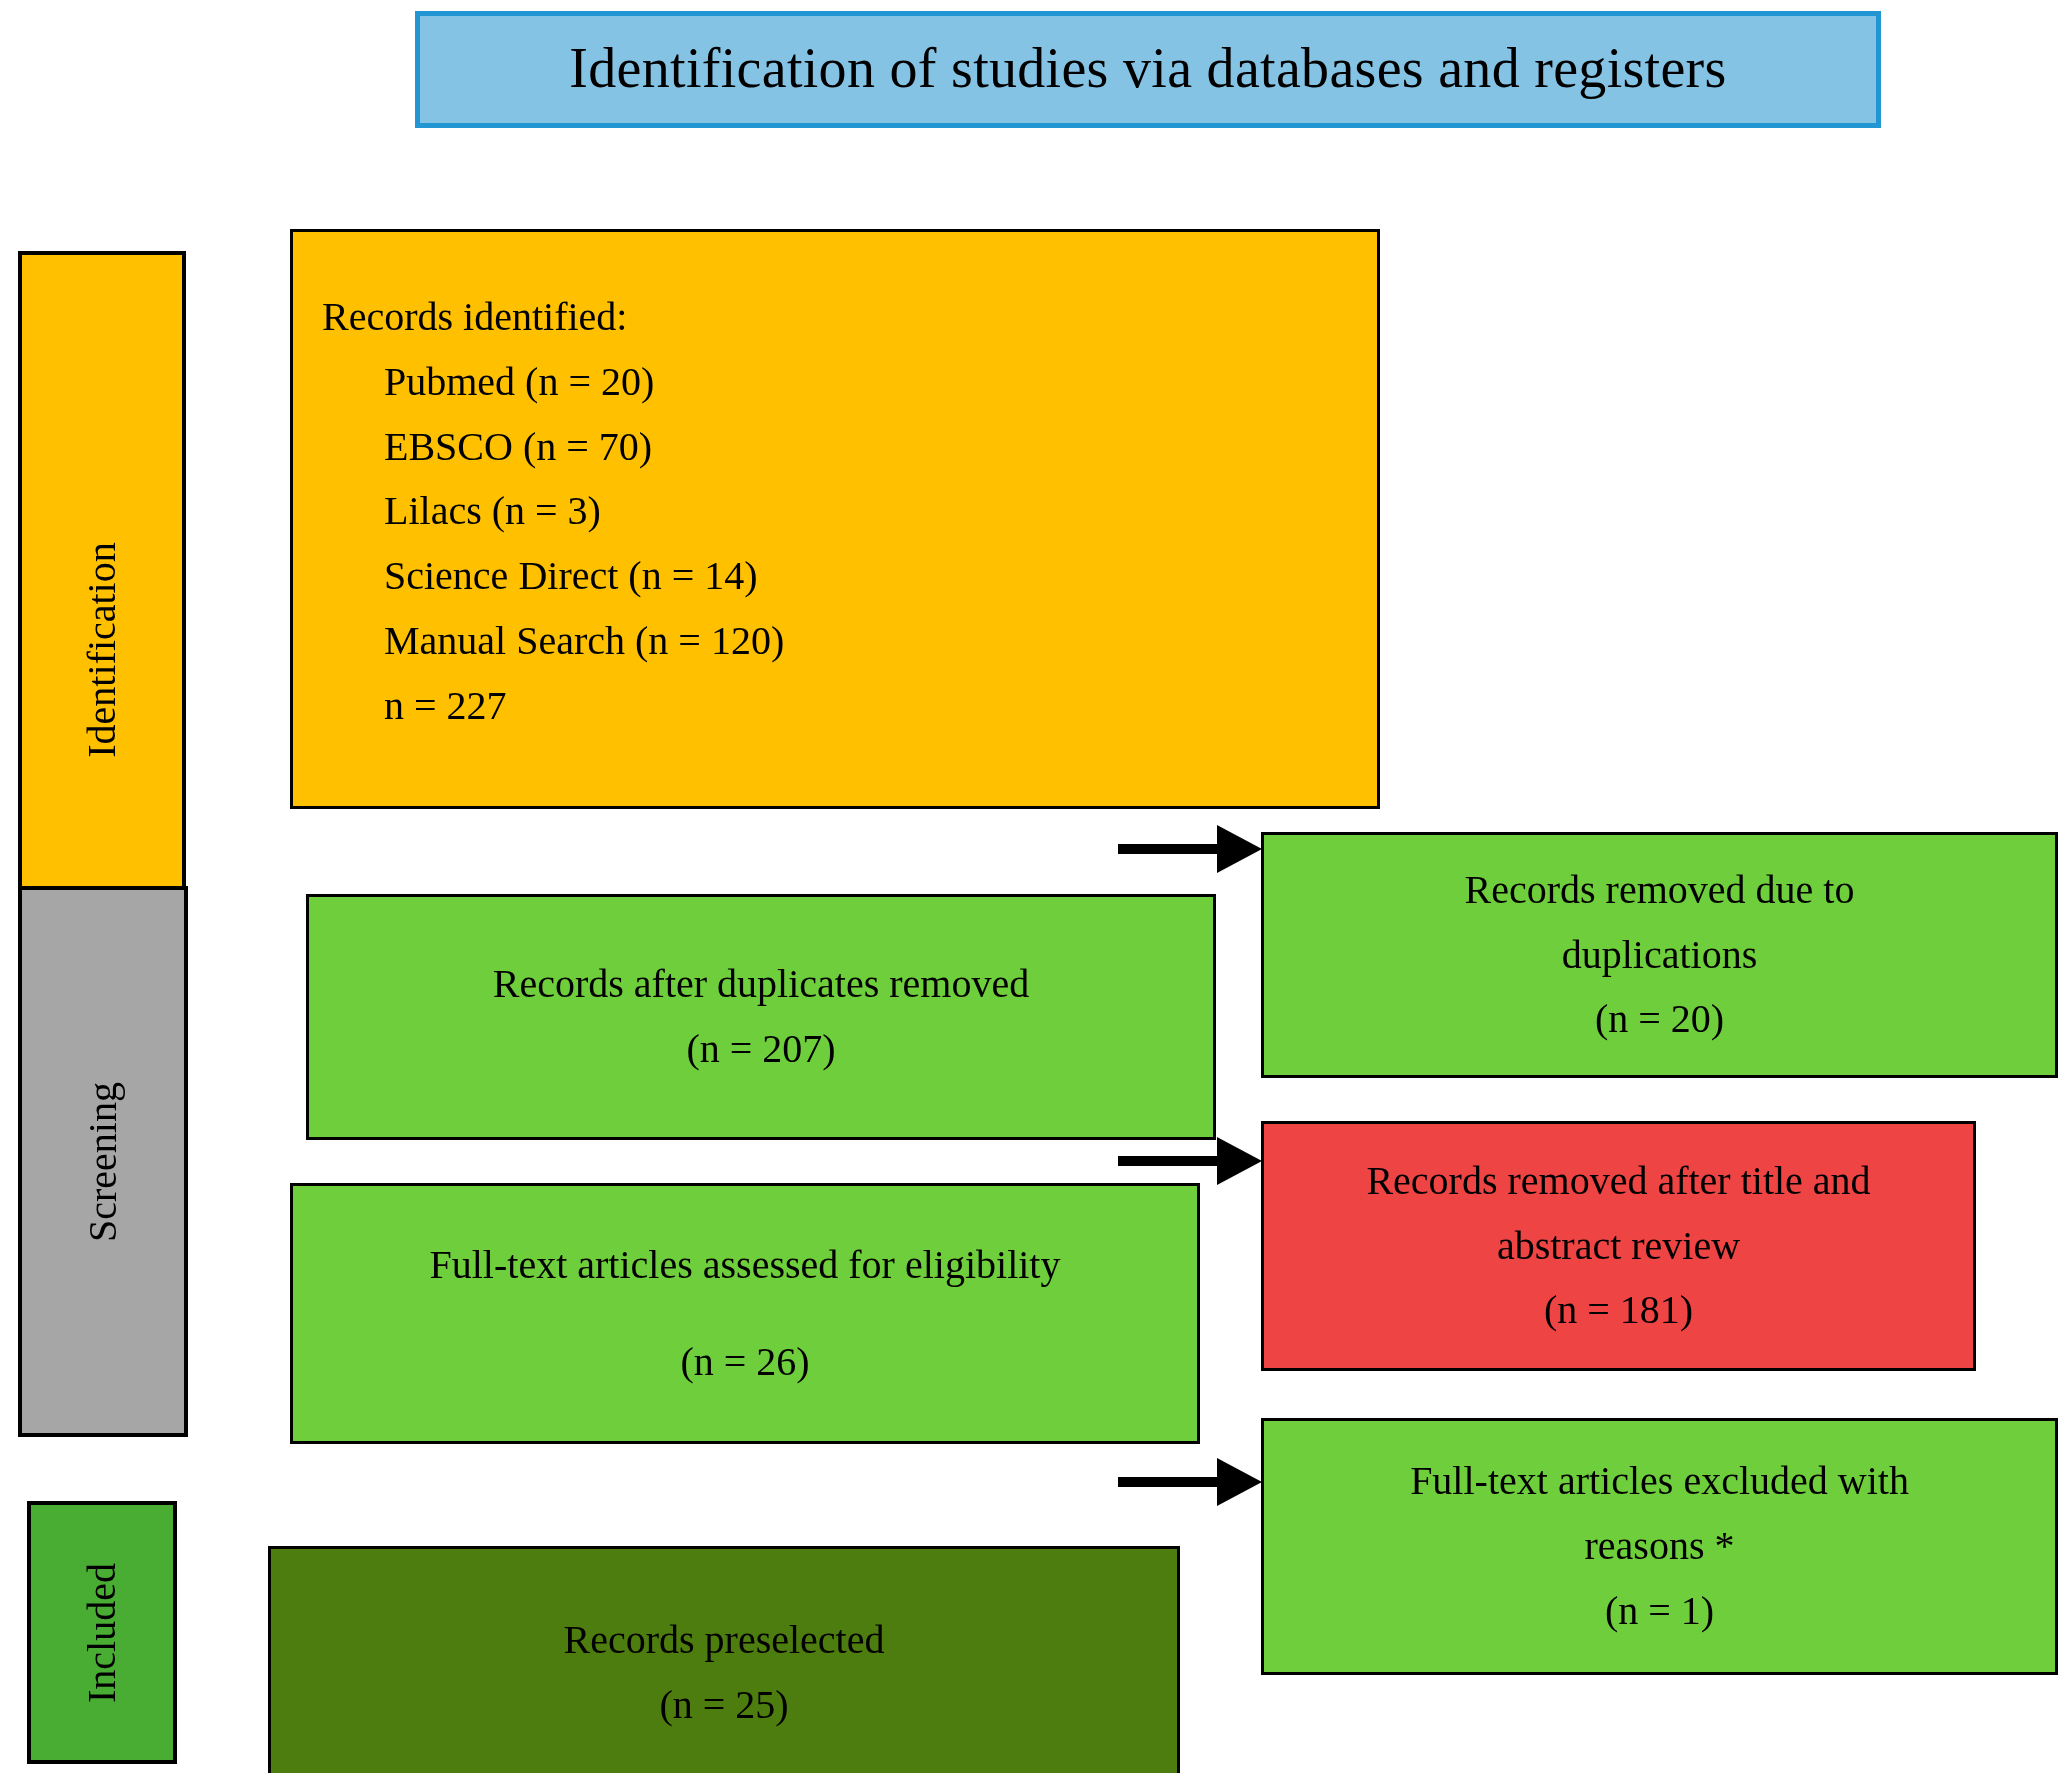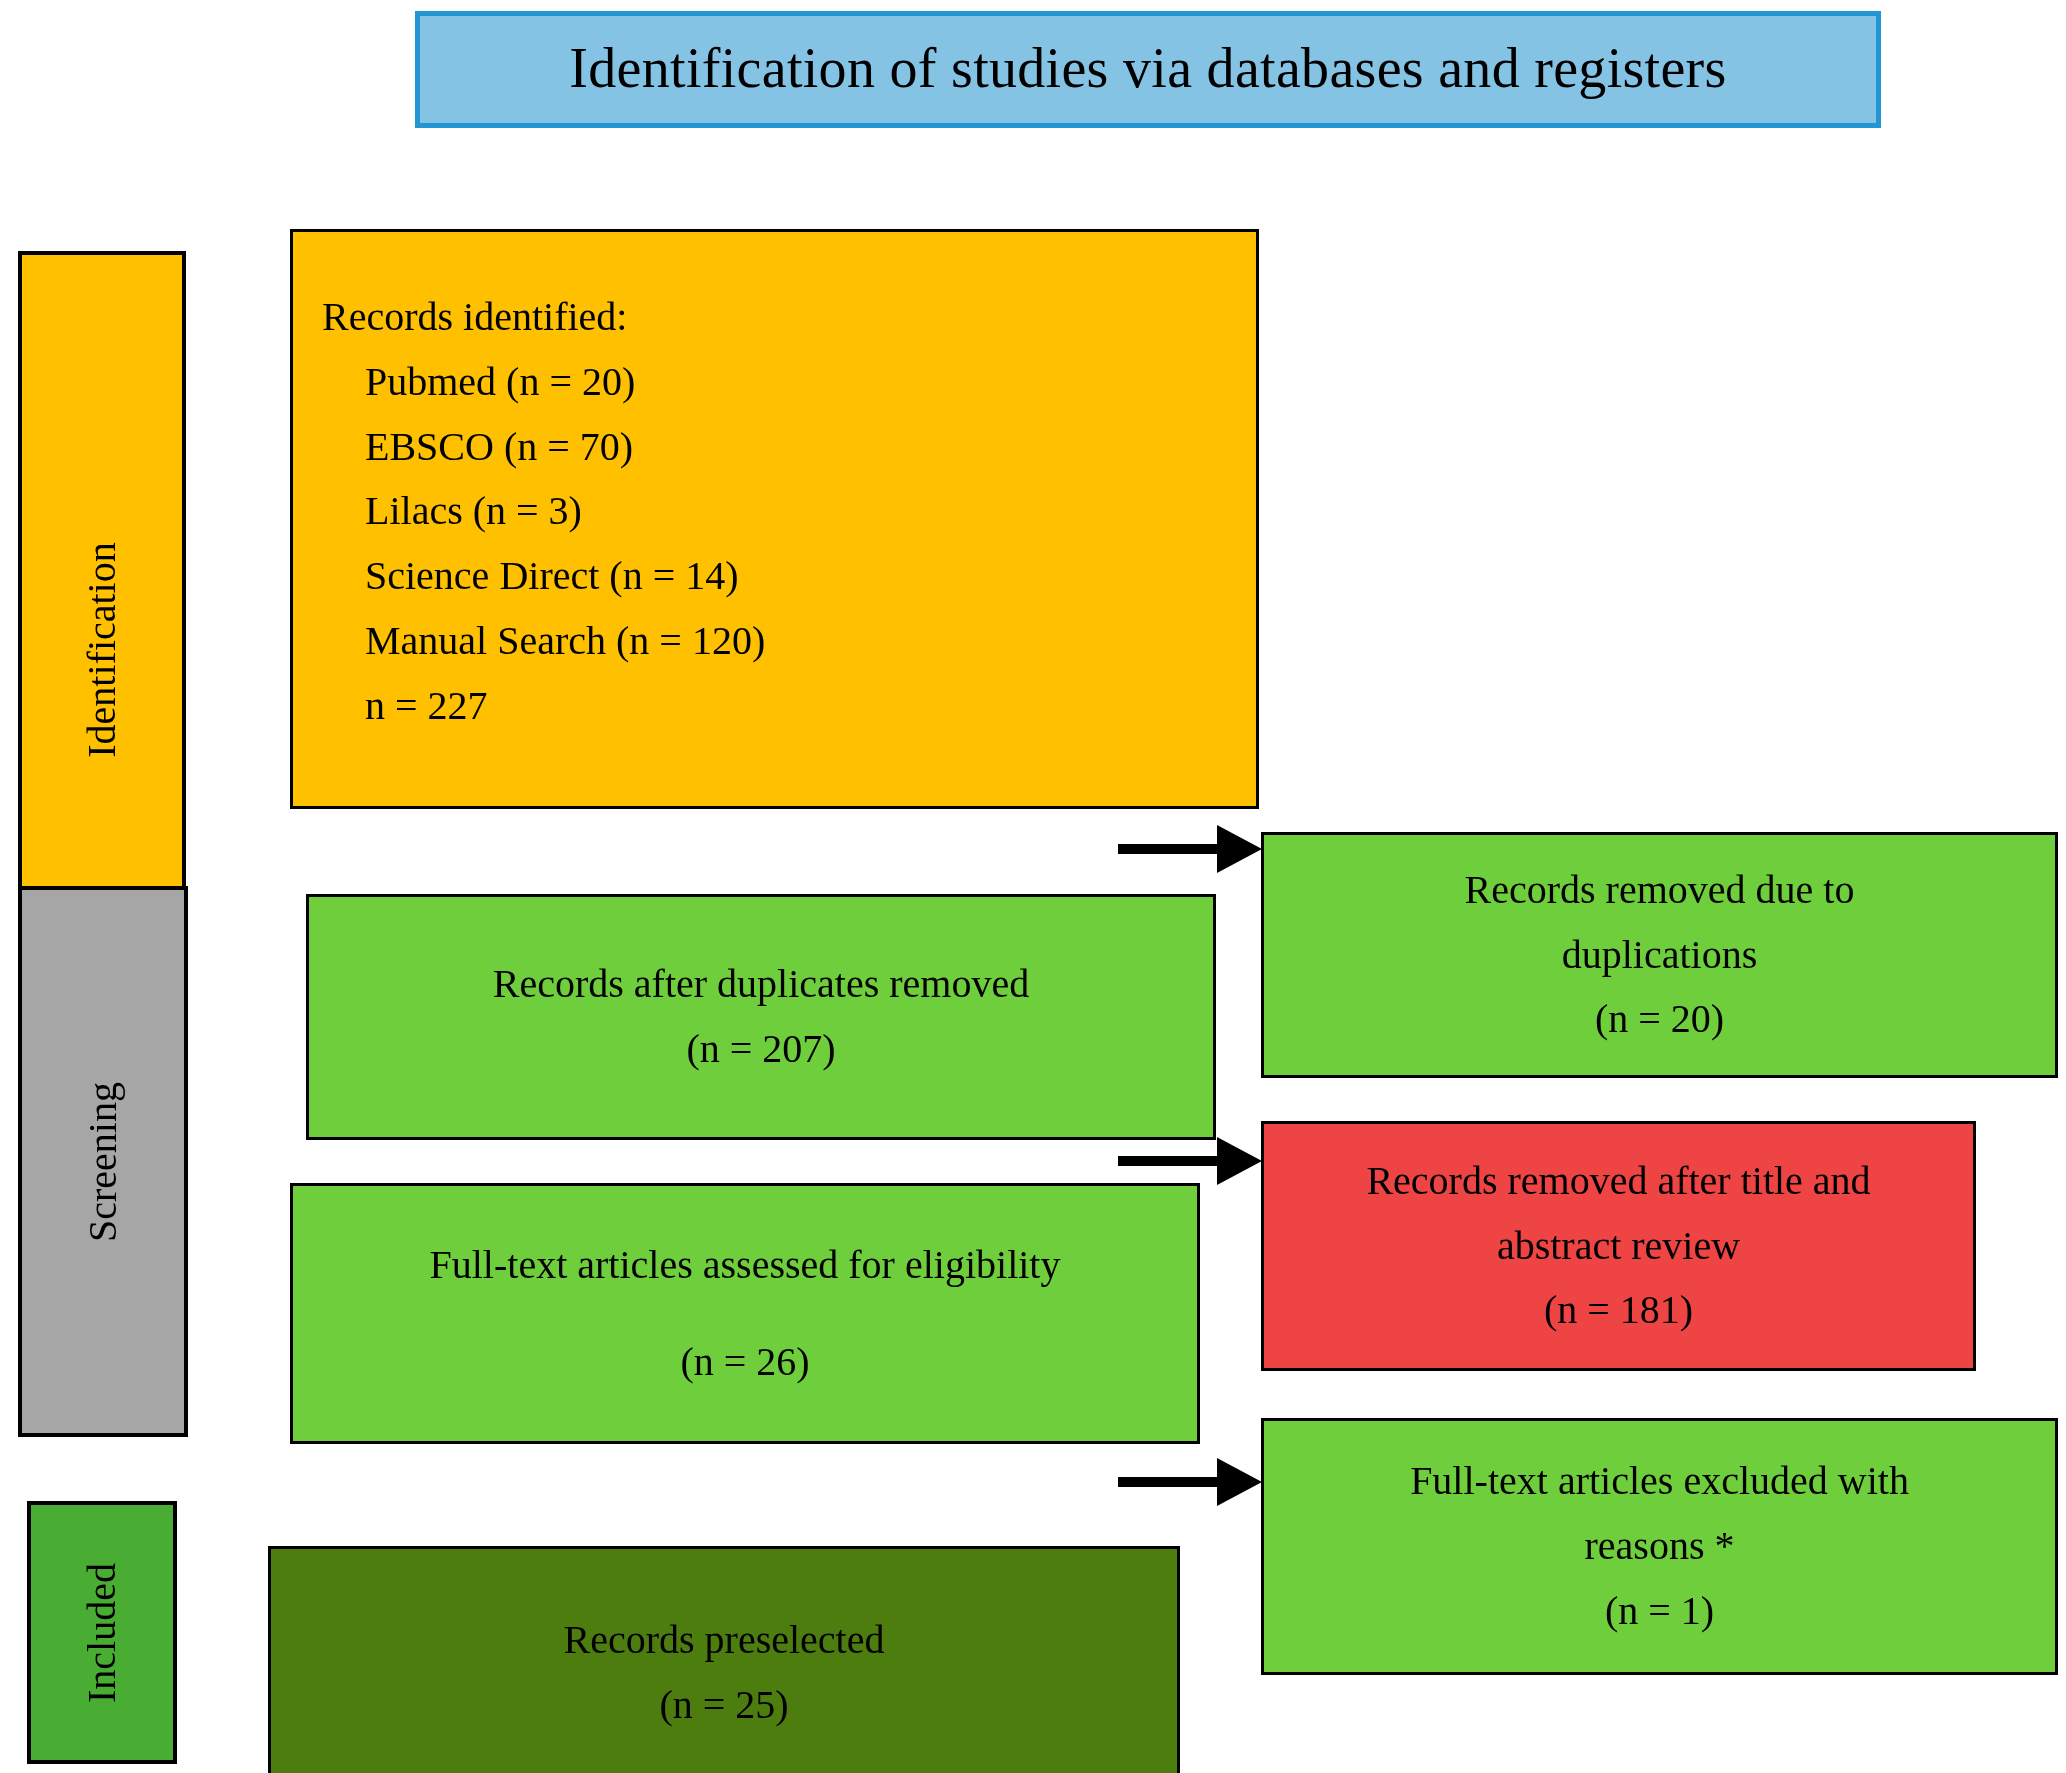--- a/index.html
+++ b/index.html
@@ -58,21 +58,21 @@
   }
   .centered {
     text-align: center;
   }
   .line {
     font-size: 40px;
     line-height: 1.62;
     white-space: nowrap;
   }
   .line-indent {
-    padding-left: 72px;
+    padding-left: 91px;
   }
   .pad-left {
     padding-left: 29px;
   }
   .arrow {
     position: absolute;
     height: 0;
   }
   .arrow .shaft {
     position: absolute;
@@ -105,21 +105,21 @@
   </div>
 
   <div class="side-label" style="left:17.7px; top:886px; width:170px; height:551px; background:#A6A6A6;">
     <span class="vtext">Screening</span>
   </div>
 
   <div class="side-label" style="left:27px; top:1501px; width:150px; height:263px; background:#4AAD33;">
     <span class="vtext">Included</span>
   </div>
 
-  <div class="box" style="left:290px; top:229px; width:969px; height:580px; background:#FFC000; justify-content:flex-start; padding-top:53px;">
+  <div class="box" style="left:290px; top:229px; width:1090px; height:580px; background:#FFC000; justify-content:flex-start; padding-top:53px;">
     <div class="line pad-left">Records identified:</div>
     <div class="line line-indent">Pubmed (n = 20)</div>
     <div class="line line-indent">EBSCO (n = 70)</div>
     <div class="line line-indent">Lilacs (n = 3)</div>
     <div class="line line-indent">Science Direct (n = 14)</div>
     <div class="line line-indent">Manual Search (n = 120)</div>
     <div class="line line-indent">n = 227</div>
   </div>
 
   <div class="box centered" style="left:290px; top:894px; width:910px; height:246px; background:#6ECE3C;margin-left:16px;">

